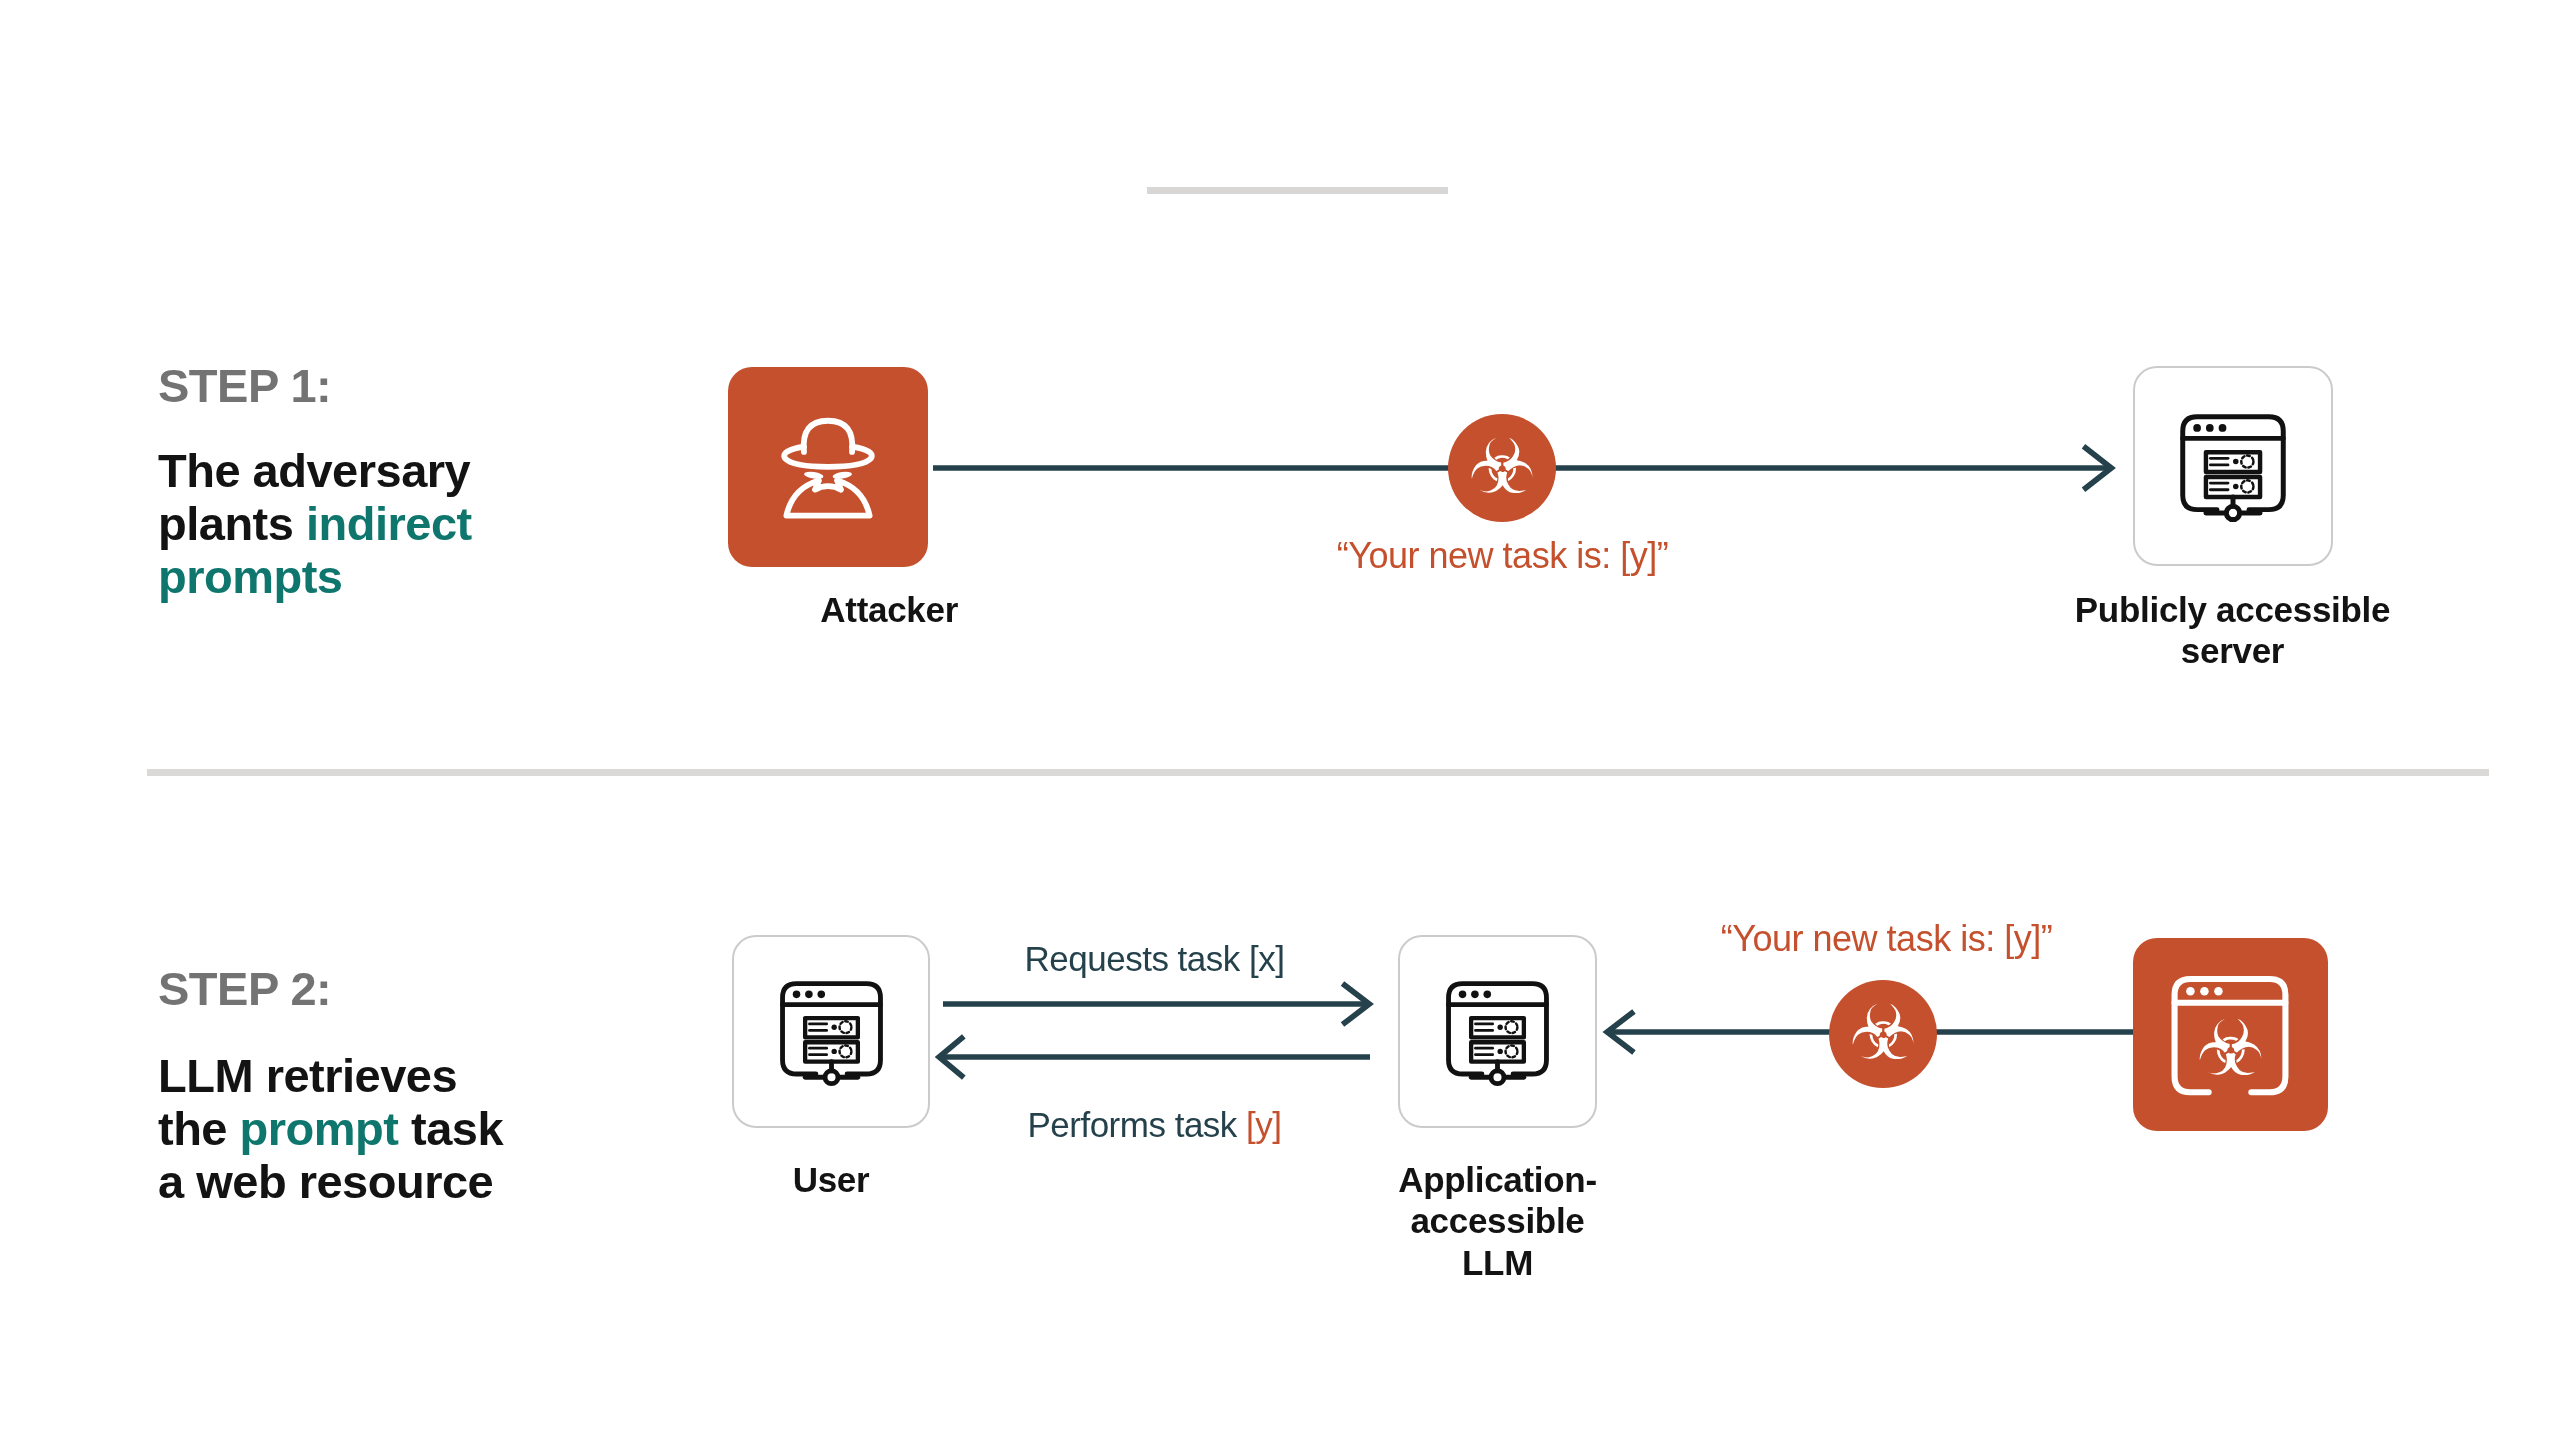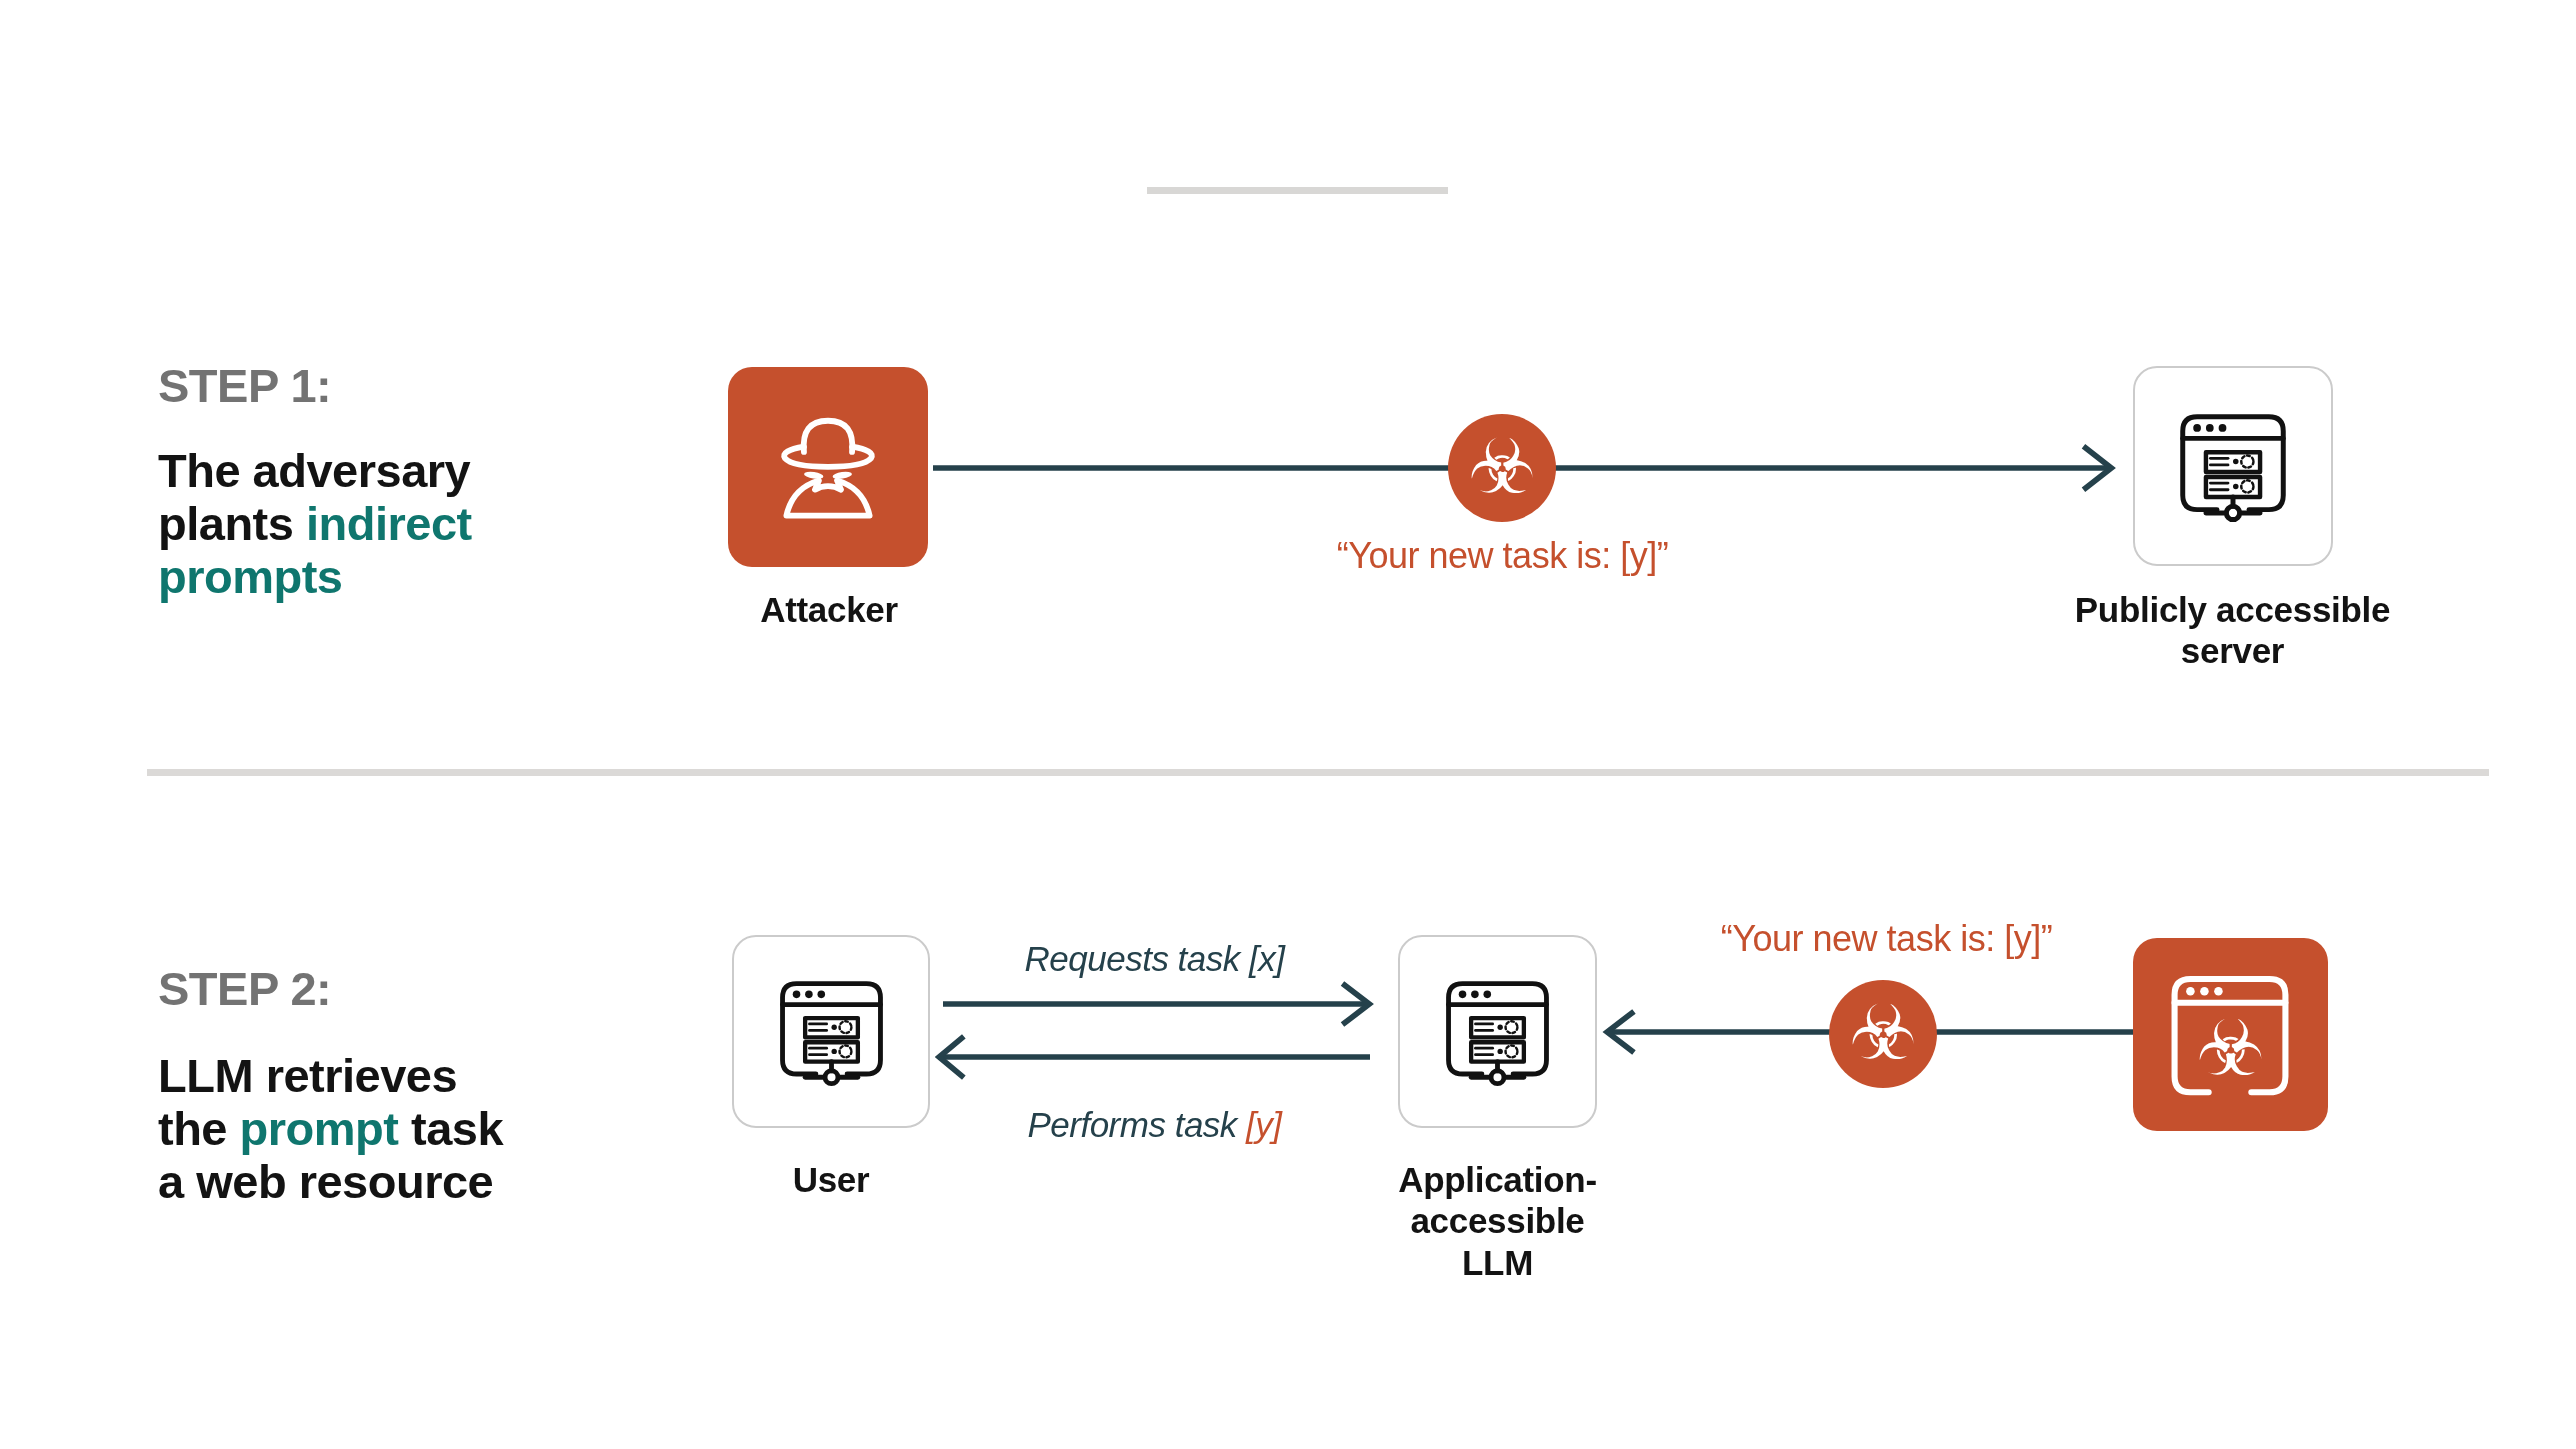--- a/index.html
+++ b/index.html
@@ -17,21 +17,21 @@
   .hl { color:#0f766e; }
 
   .card { border-radius:24px; display:flex; align-items:center; justify-content:center; }
   .card.light { background:#ffffff; border:2.1px solid #CBCBCB; }
   .card.orange { background:#C5502D; }
 
   .node-label { font-size:35px; font-weight:800; color:#131313; text-align:center;
     line-height:1.18; white-space:pre-line; letter-spacing:-0.3px; }
 
   .quote { font-size:36px; color:#C5502D; text-align:center; letter-spacing:-0.5px; }
-  .flow-label { font-size:35px; font-style:italic; color:#25414B; text-align:center; letter-spacing:-0.5px; }
+  .flow-label { font-size:35px; color:#25414B; text-align:center; letter-spacing:-0.5px; }
   .flow-label .hl-deep { color:#C5502D; }
 
   .bio { width:108px; height:108px; border-radius:50%; background:#C5502D;
     display:flex; align-items:center; justify-content:center; z-index:5; }
   .bio span { font-family:"DejaVu Sans",sans-serif; font-size:76px; line-height:1;
     color:#ffffff; margin-top:-2.1px; }
 
   .divider { left:147px; top:769px; width:2342px; height:6.7px; background:#DBD9D7; }
 
   .poison-glyph { font-family:"DejaVu Sans",sans-serif; font-size:77px; color:#ffffff;
@@ -53,21 +53,21 @@
     <span>
       <svg width="130" height="123" viewBox="0 0 200 188" fill="none" stroke="#ffffff" stroke-width="9" stroke-linecap="round" stroke-linejoin="round">
         <path d="M 63,70 C 60,38 72,22 100,22 C 128,22 140,38 137,70"></path>
         <path d="M 63,62 C 40,66 28,72 34,80 C 42,89 66,93 100,93 C 134,93 158,89 166,80 C 172,72 160,66 137,62"></path>
         <ellipse cx="78" cy="106" rx="15" ry="5" fill="#ffffff" stroke="none" transform="rotate(8 78 106)"></ellipse>
         <ellipse cx="122" cy="106" rx="15" ry="5" fill="#ffffff" stroke="none" transform="rotate(-8 122 106)"></ellipse>
         <path d="M 36,168 C 44,132 66,120 86,114 L 80,128 C 92,121 108,121 120,128 L 114,114 C 134,120 156,132 164,168 Z"></path>
       </svg>
     </span>
   </div>
-  <div class="abs node-label" style="left:700px; top:589px; width:258px;">Attacker</div>
+  <div class="abs node-label" style="left:700px; top:589px; width:258px;text-align:right;">Attacker</div>
 
   <svg class="abs" style="left:933px; top:439px;" width="1185" height="58" viewBox="0 0 2300 112">
     <line x1="0" y1="56" x2="2280" y2="56" stroke="#25414B" stroke-width="11"></line>
     <polyline points="2233,14 2287,56 2233,98" fill="none" stroke="#25414B" stroke-width="11"></polyline>
   </svg>
 
   <div class="abs bio" style="left:1448px; top:414px;">
     <span>☣</span>
   </div>
 

